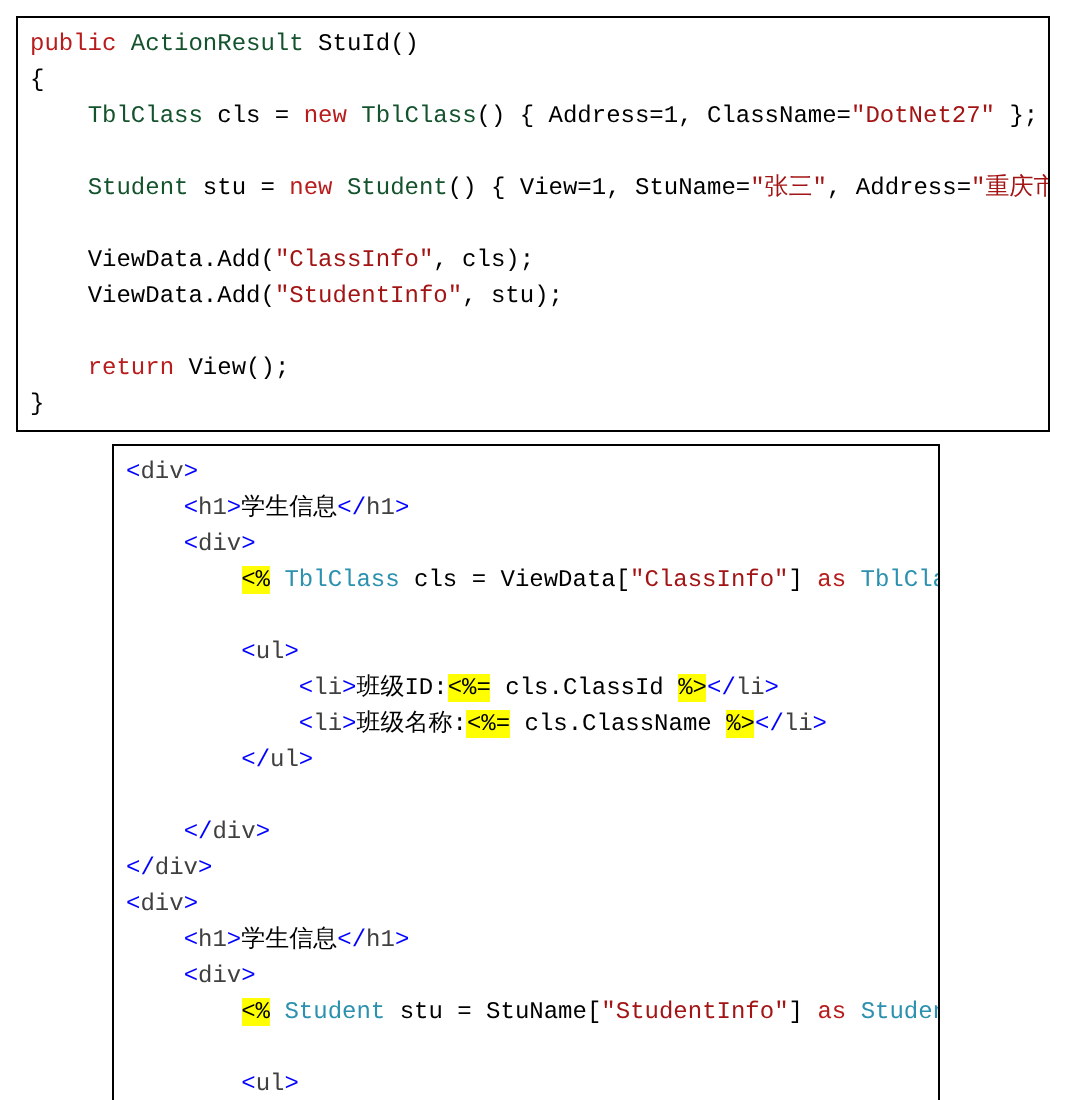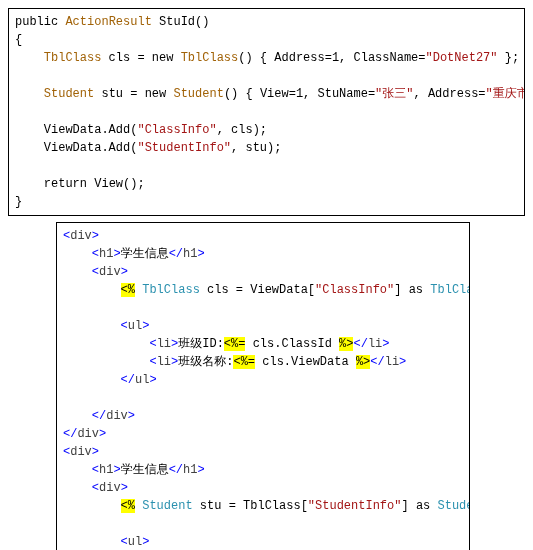--- a/index.html
+++ b/index.html
@@ -17,22 +17,22 @@
     padding: 4px 6px;
     line-height: 1.5;
     white-space: pre;
     overflow: hidden;
   }
   .box2 {
     margin-left: 48px;
     margin-top: 6px;
     width: 400px;
   }
-  .kw-blue { color: #000000; }
-  .type   { color: #a16207; }
+  .kw-blue { color: #b91c1c; }
+  .type   { color: #14532d; }
   .str    { color: #a31515; }
   .tag    { color: #404040; }
   .angle  { color: #0000ff; }
   .tealtype { color: #2b91af; }
   .hl { background: #ffff00; }
 </style>
 </head>
 <body>
 
 <div class="codebox"><span class="kw-blue">public</span> <span class="type">ActionResult</span> <span>StuId</span><span>()</span>
@@ -47,29 +47,29 @@
 <span>    </span><span class="kw-blue">return</span><span> View();</span>
 <span>}</span></div>
 
 <div class="codebox box2"><span class="angle">&lt;</span><span class="tag">div</span><span class="angle">&gt;</span>
     <span class="angle">&lt;</span><span class="tag">h1</span><span class="angle">&gt;</span><span>学生信息</span><span class="angle">&lt;</span><span class="angle">/</span><span class="tag">h1</span><span class="angle">&gt;</span>
     <span class="angle">&lt;</span><span class="tag">div</span><span class="angle">&gt;</span>
         <span class="hl">&lt;%</span><span> </span><span class="tealtype">TblClass</span><span> cls = ViewData[</span><span class="str">"ClassInfo"</span><span>] </span><span class="kw-blue">as</span><span> </span><span class="tealtype">TblClass</span>
 
         <span class="angle">&lt;</span><span class="tag">ul</span><span class="angle">&gt;</span>
             <span class="angle">&lt;</span><span class="tag">li</span><span class="angle">&gt;</span><span>班级ID:</span><span class="hl">&lt;%=</span><span> cls.ClassId </span><span class="hl">%&gt;</span><span class="angle">&lt;</span><span class="angle">/</span><span class="tag">li</span><span class="angle">&gt;</span>
-            <span class="angle">&lt;</span><span class="tag">li</span><span class="angle">&gt;</span><span>班级名称:</span><span class="hl">&lt;%=</span><span> cls.ViewData </span><span class="hl">%&gt;</span><span class="angle">&lt;</span><span class="angle">/</span><span class="tag">li</span><span class="angle">&gt;</span>
+            <span class="angle">&lt;</span><span class="tag">li</span><span class="angle">&gt;</span><span>班级名称:</span><span class="hl">&lt;%=</span><span> cls.ClassName </span><span class="hl">%&gt;</span><span class="angle">&lt;</span><span class="angle">/</span><span class="tag">li</span><span class="angle">&gt;</span>
         <span class="angle">&lt;</span><span class="angle">/</span><span class="tag">ul</span><span class="angle">&gt;</span>
 
     <span class="angle">&lt;</span><span class="angle">/</span><span class="tag">div</span><span class="angle">&gt;</span>
 <span class="angle">&lt;</span><span class="angle">/</span><span class="tag">div</span><span class="angle">&gt;</span>
 <span class="angle">&lt;</span><span class="tag">div</span><span class="angle">&gt;</span>
     <span class="angle">&lt;</span><span class="tag">h1</span><span class="angle">&gt;</span><span>学生信息</span><span class="angle">&lt;</span><span class="angle">/</span><span class="tag">h1</span><span class="angle">&gt;</span>
     <span class="angle">&lt;</span><span class="tag">div</span><span class="angle">&gt;</span>
-        <span class="hl">&lt;%</span><span> </span><span class="tealtype">Student</span><span> stu = TblClass[</span><span class="str">"StudentInfo"</span><span>] </span><span class="kw-blue">as</span><span> </span><span class="tealtype">Student</span>
+        <span class="hl">&lt;%</span><span> </span><span class="tealtype">Student</span><span> stu = StuName[</span><span class="str">"StudentInfo"</span><span>] </span><span class="kw-blue">as</span><span> </span><span class="tealtype">Student</span>
 
         <span class="angle">&lt;</span><span class="tag">ul</span><span class="angle">&gt;</span>
             
             
             
         
 
     
 </div>
 

